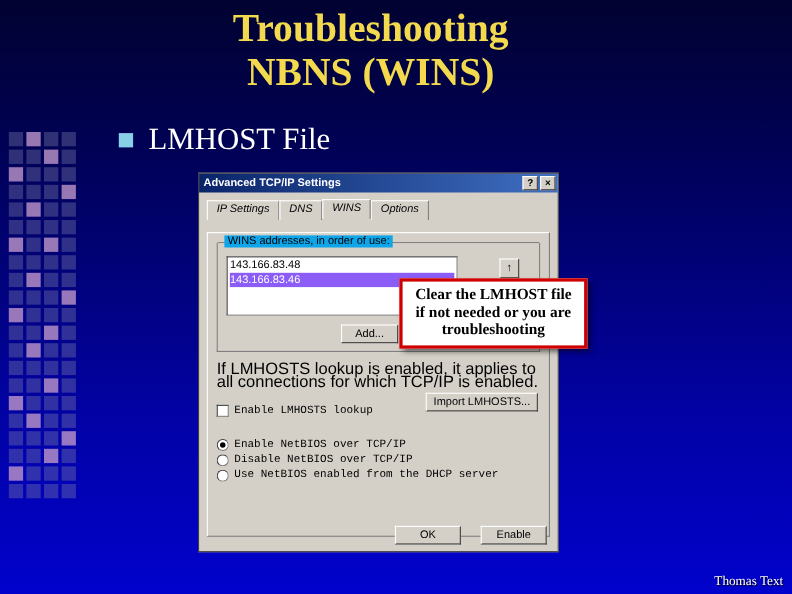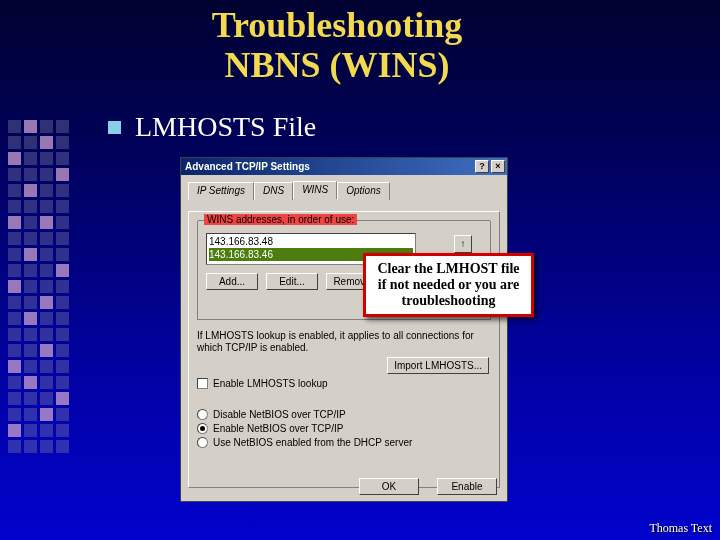--- a/index.html
+++ b/index.html
@@ -129,71 +129,72 @@
     margin-bottom: 10px;
   }
   .groupbox::before {
     border-top: 1px solid #808080;
     content: "";
     position: absolute; left:0; right:0; top:-1px;
   }
   .groupbox .legend {
     position: absolute;
     top: -7px; left: 6px;
-    background: #ef4444;
+    background: #0ea5e9;
     padding: 0 3px;
     font-size: 10px;
   }
   .listbox {
-    width: 210px; height: 32px;
+    width: 210px; height: 54px;
     background: #fff;
     border: 1px solid #808080;
     border-top-color: #404040; border-left-color:#404040;
     font-size: 10px;
     line-height: 13px;
     padding: 1px 2px;
     overflow: hidden;
   }
   .listbox .row { white-space: nowrap; }
-  .listbox .row.sel { background: #4d7c0f; color: #fff; }
+  .listbox .row.sel { background: #8b5cf6; color: #fff; }
   .arrowcol {
     position: absolute;
     right: 18px; top: 14px;
     width: 18px;
     display: flex; flex-direction: column; gap: 26px;
   }
   .sqbtn {
     width: 18px; height: 18px;
     background: #d4d0c8;
     border: 1px solid #fff;
     border-right-color: #404040; border-bottom-color: #404040;
     font-size: 10px; text-align: center; line-height: 15px;
   }
   .btnrow {
     display: flex; gap: 8px; margin-top: 8px;
-    justify-content: flex-start;
+    justify-content: flex-end;
   }
   .btn {
     min-width: 52px;
     padding: 2px 6px;
     background: #d4d0c8;
     border: 1px solid #fff;
     border-right-color: #404040; border-bottom-color:#404040;
     font-size: 10px;
     text-align: center;
   }
   .note {
-    font-size: 10px;
+    font-size: 15px;
     line-height: 12px;
-    margin: 4px 0 24px 0;
+    margin: 4px 0 14px 0;
   }
   .chkrow, .radrow {
     display: flex; align-items: center; gap: 5px;
     font-size: 10px;
     margin: 3px 0;
+    font-family: Liberation Mono, monospace;
   }
   .chk {
     width: 11px; height: 11px;
     border: 1px solid #808080;
     background: #fff;
     border-top-color:#404040; border-left-color:#404040;
   }
   .rad {
     width: 11px; height: 11px;
     border: 1px solid #808080;
@@ -247,21 +248,21 @@
 
 <div class="slide">
 
   <div class="title">
     <div>Troubleshooting</div>
     <div>NBNS (WINS)</div>
   </div>
 
   <div class="bullet-row">
     <div class="bullet-sq"></div>
-    <div class="bullet-text">LMHOSTS File</div>
+    <div class="bullet-text">LMHOST File</div>
   </div>
 
   <div class="deco-col">
     <span></span>
       <span class="hi"></span>
       <span></span>
       <span></span>
     <span></span>
       <span></span>
       <span class="hi"></span>
@@ -380,29 +381,29 @@
 
       <div class="chkrow">
         <div class="chk"></div>
         <span>Enable LMHOSTS lookup</span>
       </div>
       <div class="btn importbtn">Import LMHOSTS...</div>
 
       <div style="height:14px"></div>
 
       <div class="radrow">
-        <div class="rad"></div>
-        <span>Disable NetBIOS over TCP/IP</span>
-      </div>
-      <div class="radrow">
         <div class="rad on"></div>
         <span>Enable NetBIOS over TCP/IP</span>
       </div>
       <div class="radrow">
         <div class="rad"></div>
+        <span>Disable NetBIOS over TCP/IP</span>
+      </div>
+      <div class="radrow">
+        <div class="rad"></div>
         <span>Use NetBIOS enabled from the DHCP server</span>
       </div>
 
     </div>
 
     <div class="dlg-buttons">
       <div class="btn">OK</div>
       <div class="btn">Enable</div>
     </div>
   </div>

